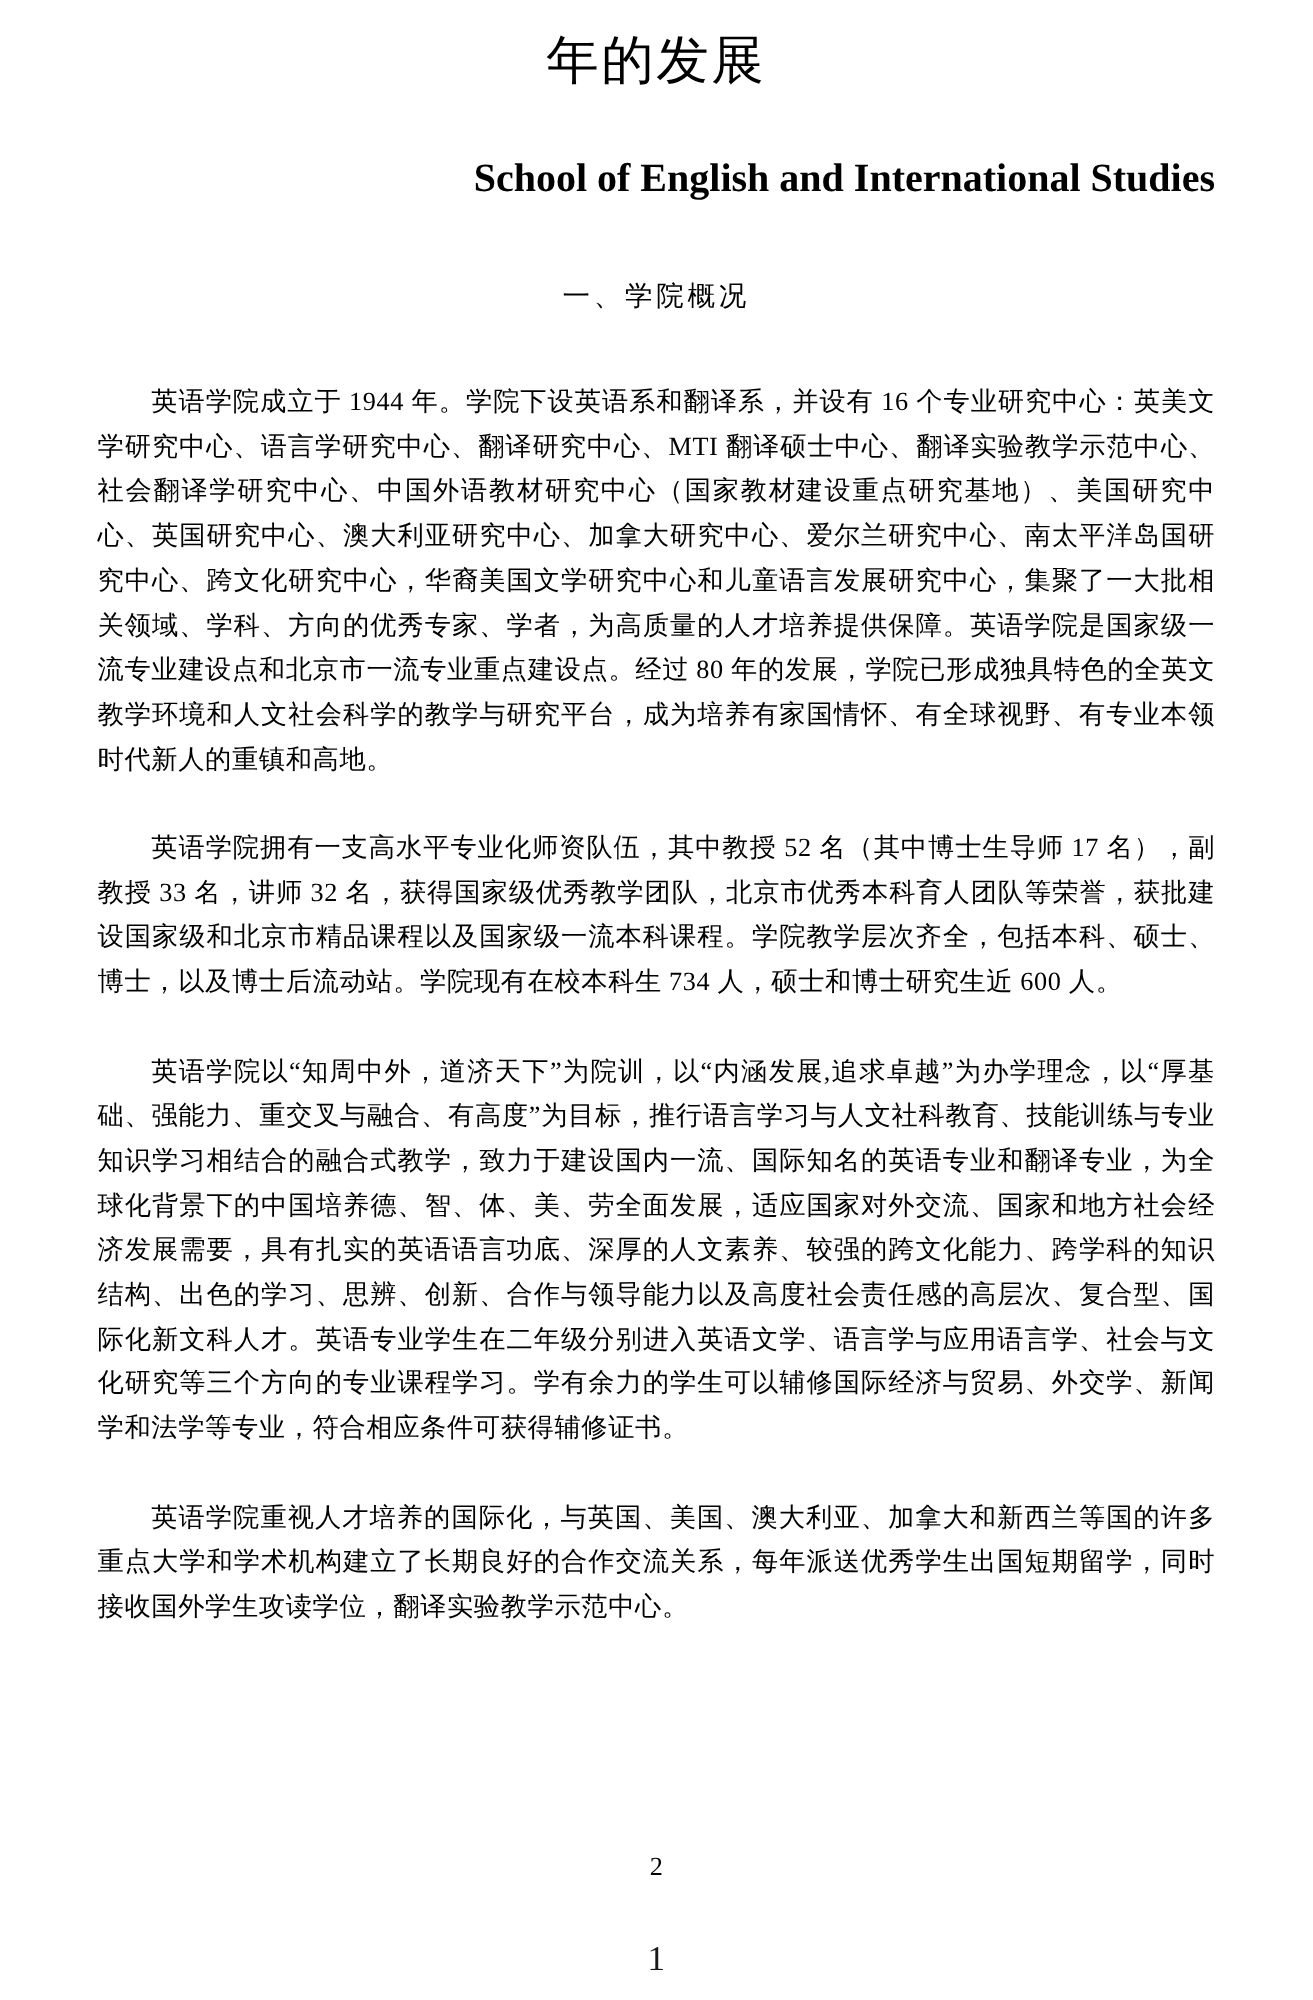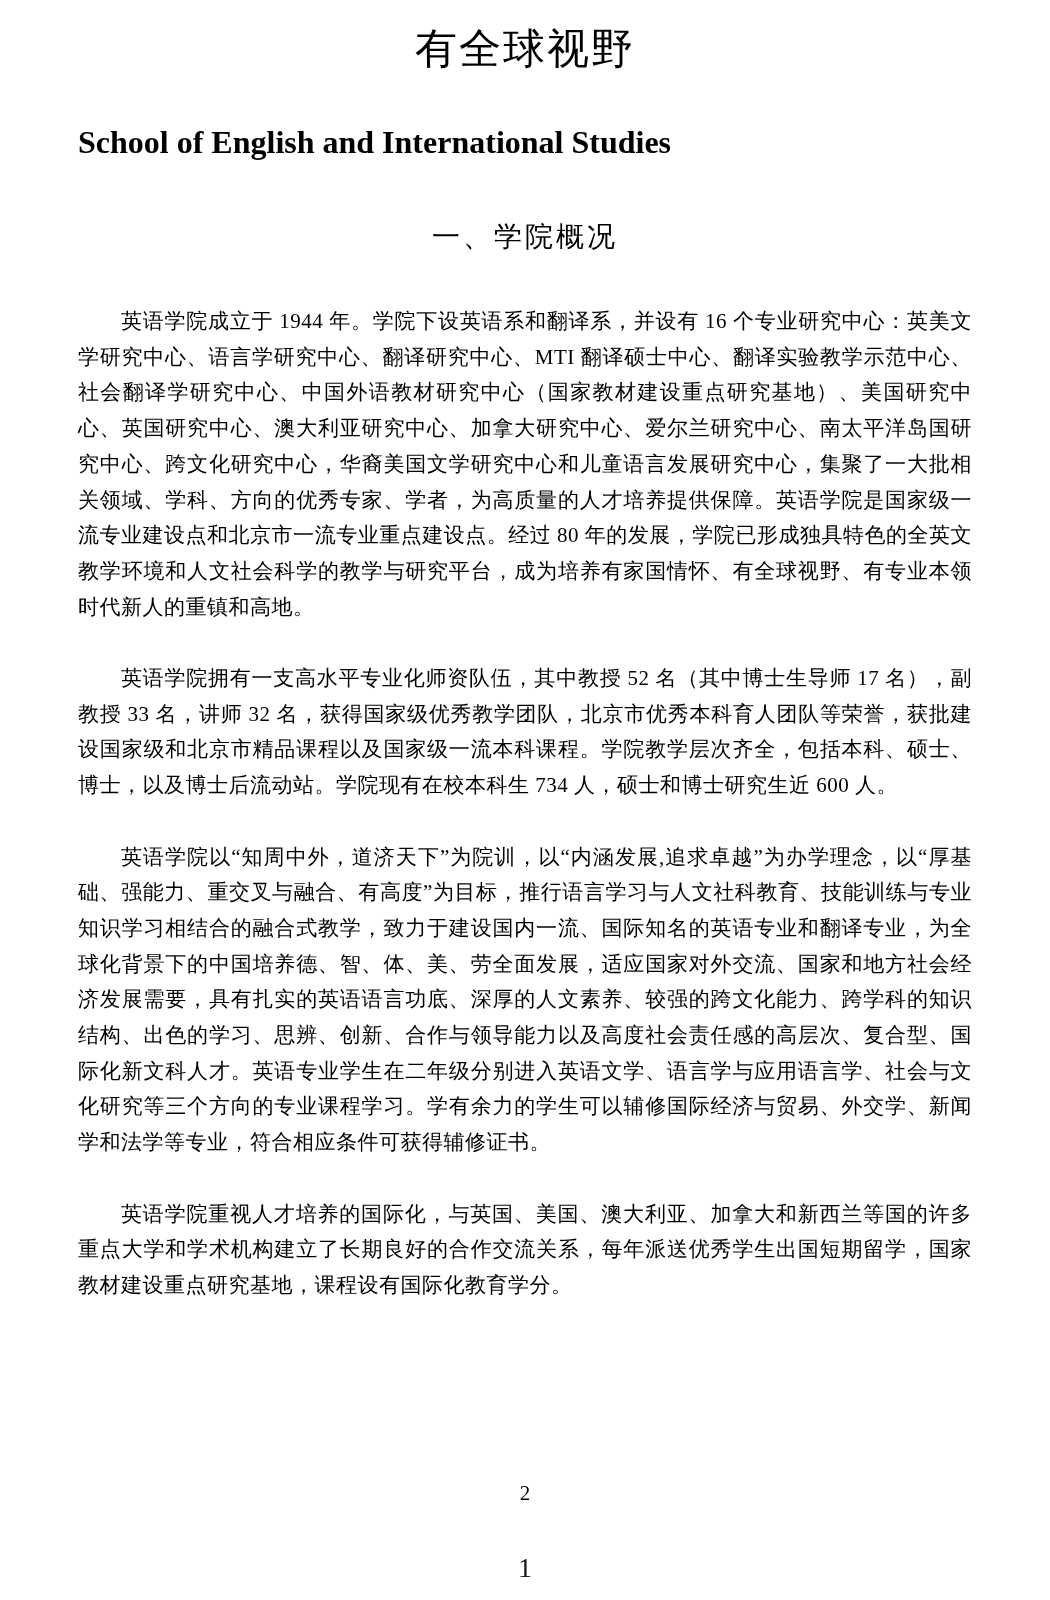--- a/index.html
+++ b/index.html
@@ -25,30 +25,30 @@
     padding-top: 24px;
     text-align: center;
     font-size: 42px;
     line-height: 50px;
     font-weight: 500;
     letter-spacing: 2px;
     font-family: "Liberation Serif", "DejaVu Serif", serif;
   }
   .title-en {
     margin: 49px 0 0 0;
-    text-align: left;
+    text-align: right;
     font-size: 32px;
     line-height: 38px;
     font-weight: 700;
     font-family: "Liberation Serif", "DejaVu Serif", serif;
   }
   .section-heading {
     margin: 59px 0 0 0;
     text-align: center;
-    font-size: 28px;
+    font-size: 22px;
     line-height: 33px;
     font-weight: 500;
     letter-spacing: 3px;
     font-family: "Liberation Sans", "DejaVu Sans", sans-serif;
   }
   .body-text {
     margin-top: 51px;
   }
   .body-text p {
     margin: 0 0 35.7px 0;
@@ -81,25 +81,25 @@
     font-size: 28px;
     line-height: 32px;
     color: #1a1a1a;
   }
 </style>
 </head>
 <body>
 
 <div class="page">
   <div class="content">
-    <h1 class="title-zh">有全球视野</h1>
+    <h1 class="title-zh">年的发展</h1>
     <h2 class="title-en">School of English and International Studies</h2>
     <h3 class="section-heading">一、学院概况</h3>
     <div class="body-text">
         <p>英语学院成立于 1944 年。学院下设英语系和翻译系，并设有 16 个专业研究中心：英美文学研究中心、语言学研究中心、翻译研究中心、MTI 翻译硕士中心、翻译实验教学示范中心、社会翻译学研究中心、中国外语教材研究中心（国家教材建设重点研究基地）、美国研究中心、英国研究中心、澳大利亚研究中心、加拿大研究中心、爱尔兰研究中心、南太平洋岛国研究中心、跨文化研究中心，华裔美国文学研究中心和儿童语言发展研究中心，集聚了一大批相关领域、学科、方向的优秀专家、学者，为高质量的人才培养提供保障。英语学院是国家级一流专业建设点和北京市一流专业重点建设点。经过 80 年的发展，学院已形成独具特色的全英文教学环境和人文社会科学的教学与研究平台，成为培养有家国情怀、有全球视野、有专业本领时代新人的重镇和高地。</p>
         <p>英语学院拥有一支高水平专业化师资队伍，其中教授 52 名（其中博士生导师 17 名），副教授 33 名，讲师 32 名，获得国家级优秀教学团队，北京市优秀本科育人团队等荣誉，获批建设国家级和北京市精品课程以及国家级一流本科课程。学院教学层次齐全，包括本科、硕士、博士，以及博士后流动站。学院现有在校本科生 734 人，硕士和博士研究生近 600 人。</p>
         <p>英语学院以“知周中外，道济天下”为院训，以“内涵发展,追求卓越”为办学理念，以“厚基础、强能力、重交叉与融合、有高度”为目标，推行语言学习与人文社科教育、技能训练与专业知识学习相结合的融合式教学，致力于建设国内一流、国际知名的英语专业和翻译专业，为全球化背景下的中国培养德、智、体、美、劳全面发展，适应国家对外交流、国家和地方社会经济发展需要，具有扎实的英语语言功底、深厚的人文素养、较强的跨文化能力、跨学科的知识结构、出色的学习、思辨、创新、合作与领导能力以及高度社会责任感的高层次、复合型、国际化新文科人才。英语专业学生在二年级分别进入英语文学、语言学与应用语言学、社会与文化研究等三个方向的专业课程学习。学有余力的学生可以辅修国际经济与贸易、外交学、新闻学和法学等专业，符合相应条件可获得辅修证书。</p>
-        <p>英语学院重视人才培养的国际化，与英国、美国、澳大利亚、加拿大和新西兰等国的许多重点大学和学术机构建立了长期良好的合作交流关系，每年派送优秀学生出国短期留学，国家教材建设重点研究基地，课程设有国际化教育学分。</p>
+        <p>英语学院重视人才培养的国际化，与英国、美国、澳大利亚、加拿大和新西兰等国的许多重点大学和学术机构建立了长期良好的合作交流关系，每年派送优秀学生出国短期留学，同时接收国外学生攻读学位，翻译实验教学示范中心。</p>
       </div>
   </div>
   <div class="page-number">2</div>
   <div class="sheet-number">1</div>
 </div>
 
 </body></html>

